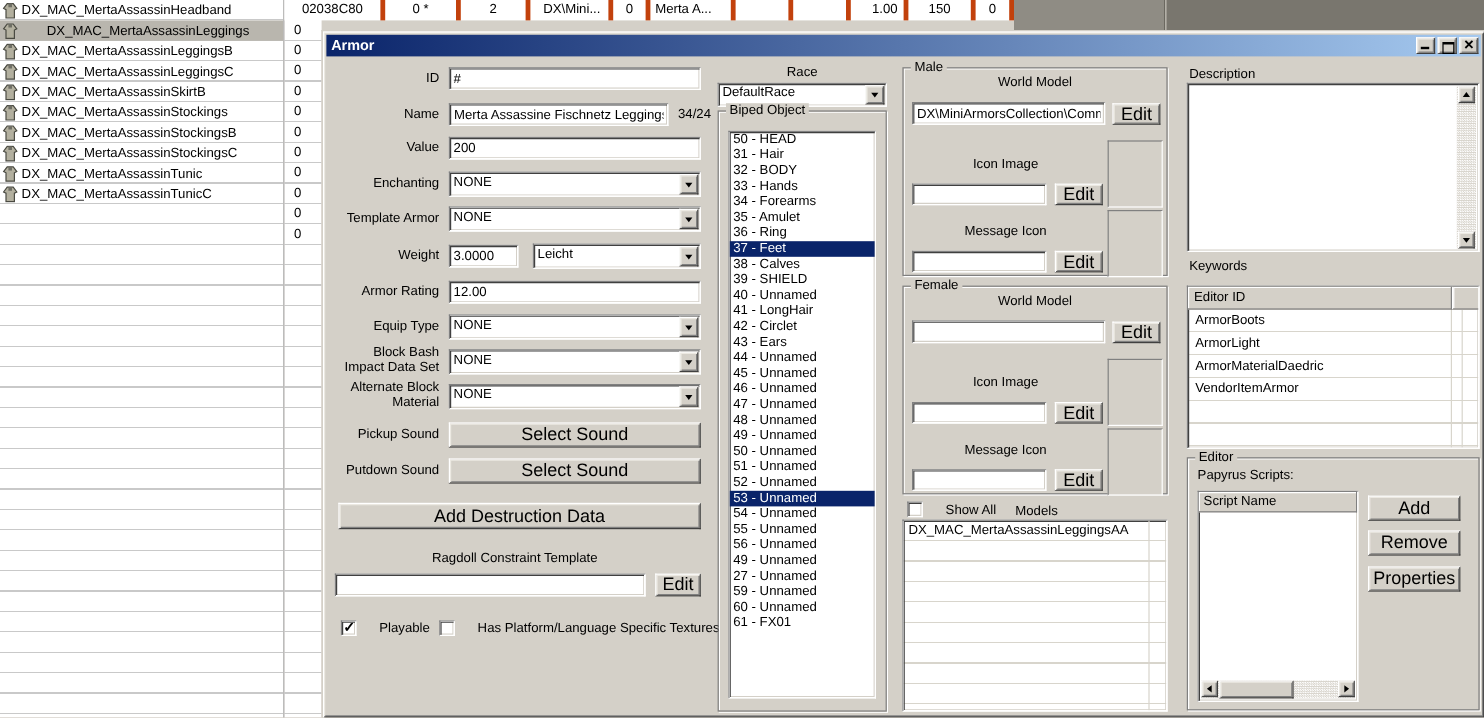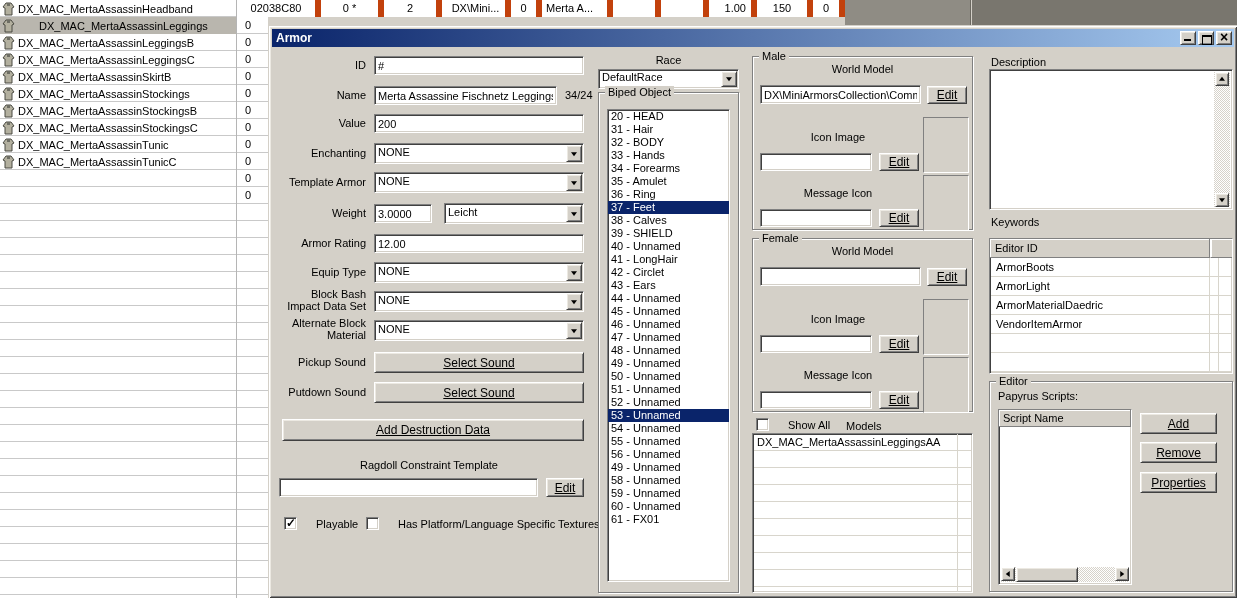--- a/index.html
+++ b/index.html
@@ -7,21 +7,21 @@
   body { font-family:"Liberation Sans", sans-serif; font-size:11px; color:#000; background:#d4d0c8; position:relative; }
 
   
   .sunken { background:#fff; border-top:1px solid #808080; border-left:1px solid #808080;
             border-bottom:1px solid #fff; border-right:1px solid #fff;
             box-shadow:inset 1px 1px 0 #404040, inset -1px -1px 0 #d4d0c8; }
   .raised { background:#d4d0c8; border-top:1px solid #fff; border-left:1px solid #fff;
             border-bottom:1px solid #404040; border-right:1px solid #404040;
             box-shadow:inset 1px 1px 0 #ece9e2, inset -1px -1px 0 #808080; }
   .abs { position:absolute; }
-  .btn { display:flex; align-items:center; justify-content:center; cursor:default; font-size:12px;text-decoration:underline; }
+  .btn { display:flex; align-items:center; justify-content:center; cursor:default; font-size:15px; }
   .flabel { position:absolute; left:0; width:97px; text-align:right; line-height:12px; }
   .tinput { font-family:"Liberation Sans",sans-serif; font-size:11px; padding:1px 3px; outline:none; }
   input.tinput { position:absolute; }
 
   .groupbox { position:absolute; border:1px solid #808080; box-shadow:1px 1px 0 #fff, inset 1px 1px 0 #fff; }
   .groupbox > .legend { position:absolute; top:-7px; left:6px; background:#d4d0c8; padding:0 3px; line-height:12px; }
 
   .combo { position:absolute; height:21px; }
   .combo .combo-field { position:absolute; inset:0; }
   .combo .combo-value { position:absolute; left:4px; top:3px; right:20px; overflow:hidden; white-space:nowrap; }
@@ -43,21 +43,21 @@
   #bg-table { position:absolute; left:0; top:0; width:845px; height:598px; }
   #name-col { position:absolute; left:0; top:0; width:236px; height:598px; background:#fff;
     background-image:repeating-linear-gradient(to bottom, transparent 0 16px, #c9c9c9 16px 17px); }
   #clip-col { position:absolute; left:237px; top:0; width:31px; height:598px; background:#fff;
     background-image:repeating-linear-gradient(to bottom, transparent 0 16px, #c9c9c9 16px 17px); }
   #col-divider { position:absolute; left:236px; top:0; width:1px; height:598px; background:#b5b5b5; }
   .obj-row { height:17px; display:flex; align-items:center; padding-left:2px; gap:3px; white-space:nowrap; overflow:hidden; }
   .obj-row.selected { background:#b9b6ae;gap:24px; }
   .clip-row { height:17px; line-height:17px; padding-left:8px; }
   #top-row { position:absolute; left:237px; top:0; height:17px; display:flex; background:#fff; }
-  #top-row .cell { height:17px; line-height:16px; border-right:6px solid #c2410c; overflow:hidden; white-space:nowrap; text-align:center; }
+  #top-row .cell { height:17px; line-height:16px; border-right:4px solid #c2410c; overflow:hidden; white-space:nowrap; text-align:center; }
   #top-row .cell:nth-child(2){width:84px;} #top-row .cell:nth-child(3){width:63px;}
   #top-row .cell:nth-child(4){width:58px;} #top-row .cell:nth-child(5){width:69px; text-align:center; padding-left:4px;}
   #top-row .cell:nth-child(6){width:31px;} #top-row .cell:nth-child(7){width:71px; text-align:left; padding-left:4px;}
   #top-row .cell:nth-child(8){width:48px;} #top-row .cell:nth-child(9){width:48px;}
   #top-row .cell:nth-child(10){width:48px; text-align:right; padding-right:5px;}
   #top-row .cell:nth-child(11){width:56px;} #top-row .cell:nth-child(12){width:32px;}
   #panel-a { position:absolute; left:845px; top:0; width:126px; height:25px; background:#8f8c84; border-right:1px solid #6b6860; }
   #panel-b { position:absolute; left:972px; top:0; width:265px; height:25px; background:#79766e; }
 
   
@@ -363,21 +363,21 @@
   <div class="combo" style="left:329px; top:43px; width:141px; height:20px;">
     <div class="combo-field sunken"></div>
     <span class="combo-value" style="top:2px;">DefaultRace</span>
     <div class="combo-arrow raised tri-down"></div>
   </div>
 
   <div class="groupbox" style="left:329px; top:66px; width:141px; height:501px;">
     <span class="legend">Biped Object</span>
     <div class="listbox" style="left:8px; top:16px; right:8px; bottom:10px;">
 
-        <div class="biped-item">20 - HEAD</div>
+        <div class="biped-item">50 - HEAD</div>
 
         <div class="biped-item">31 - Hair</div>
 
         <div class="biped-item">32 - BODY</div>
 
         <div class="biped-item">33 - Hands</div>
 
         <div class="biped-item">34 - Forearms</div>
 
         <div class="biped-item">35 - Amulet</div>
@@ -419,21 +419,21 @@
         <div class="biped-item selected">53 - Unnamed</div>
 
         <div class="biped-item">54 - Unnamed</div>
 
         <div class="biped-item">55 - Unnamed</div>
 
         <div class="biped-item">56 - Unnamed</div>
 
         <div class="biped-item">49 - Unnamed</div>
 
-        <div class="biped-item">58 - Unnamed</div>
+        <div class="biped-item">27 - Unnamed</div>
 
         <div class="biped-item">59 - Unnamed</div>
 
         <div class="biped-item">60 - Unnamed</div>
 
         <div class="biped-item">61 - FX01</div>
       </div>
   </div>
 
   <div class="groupbox mf-group" style="left:483px; top:30px; width:221px; height:174px;">

